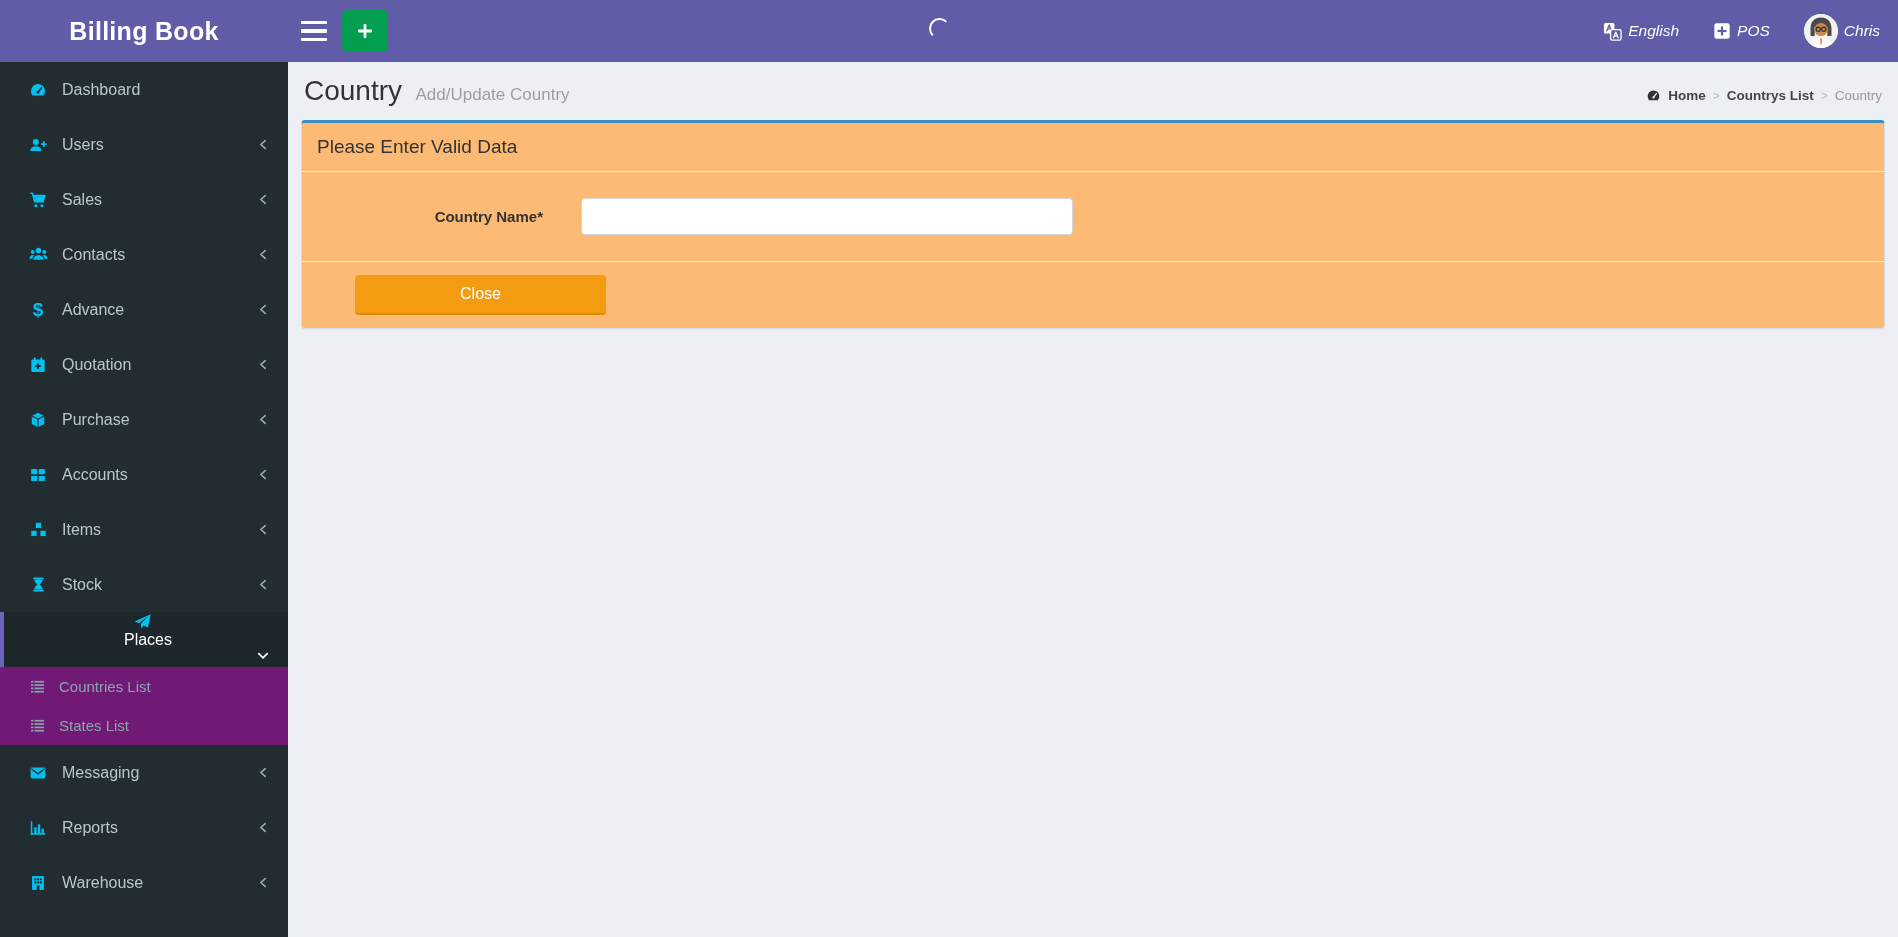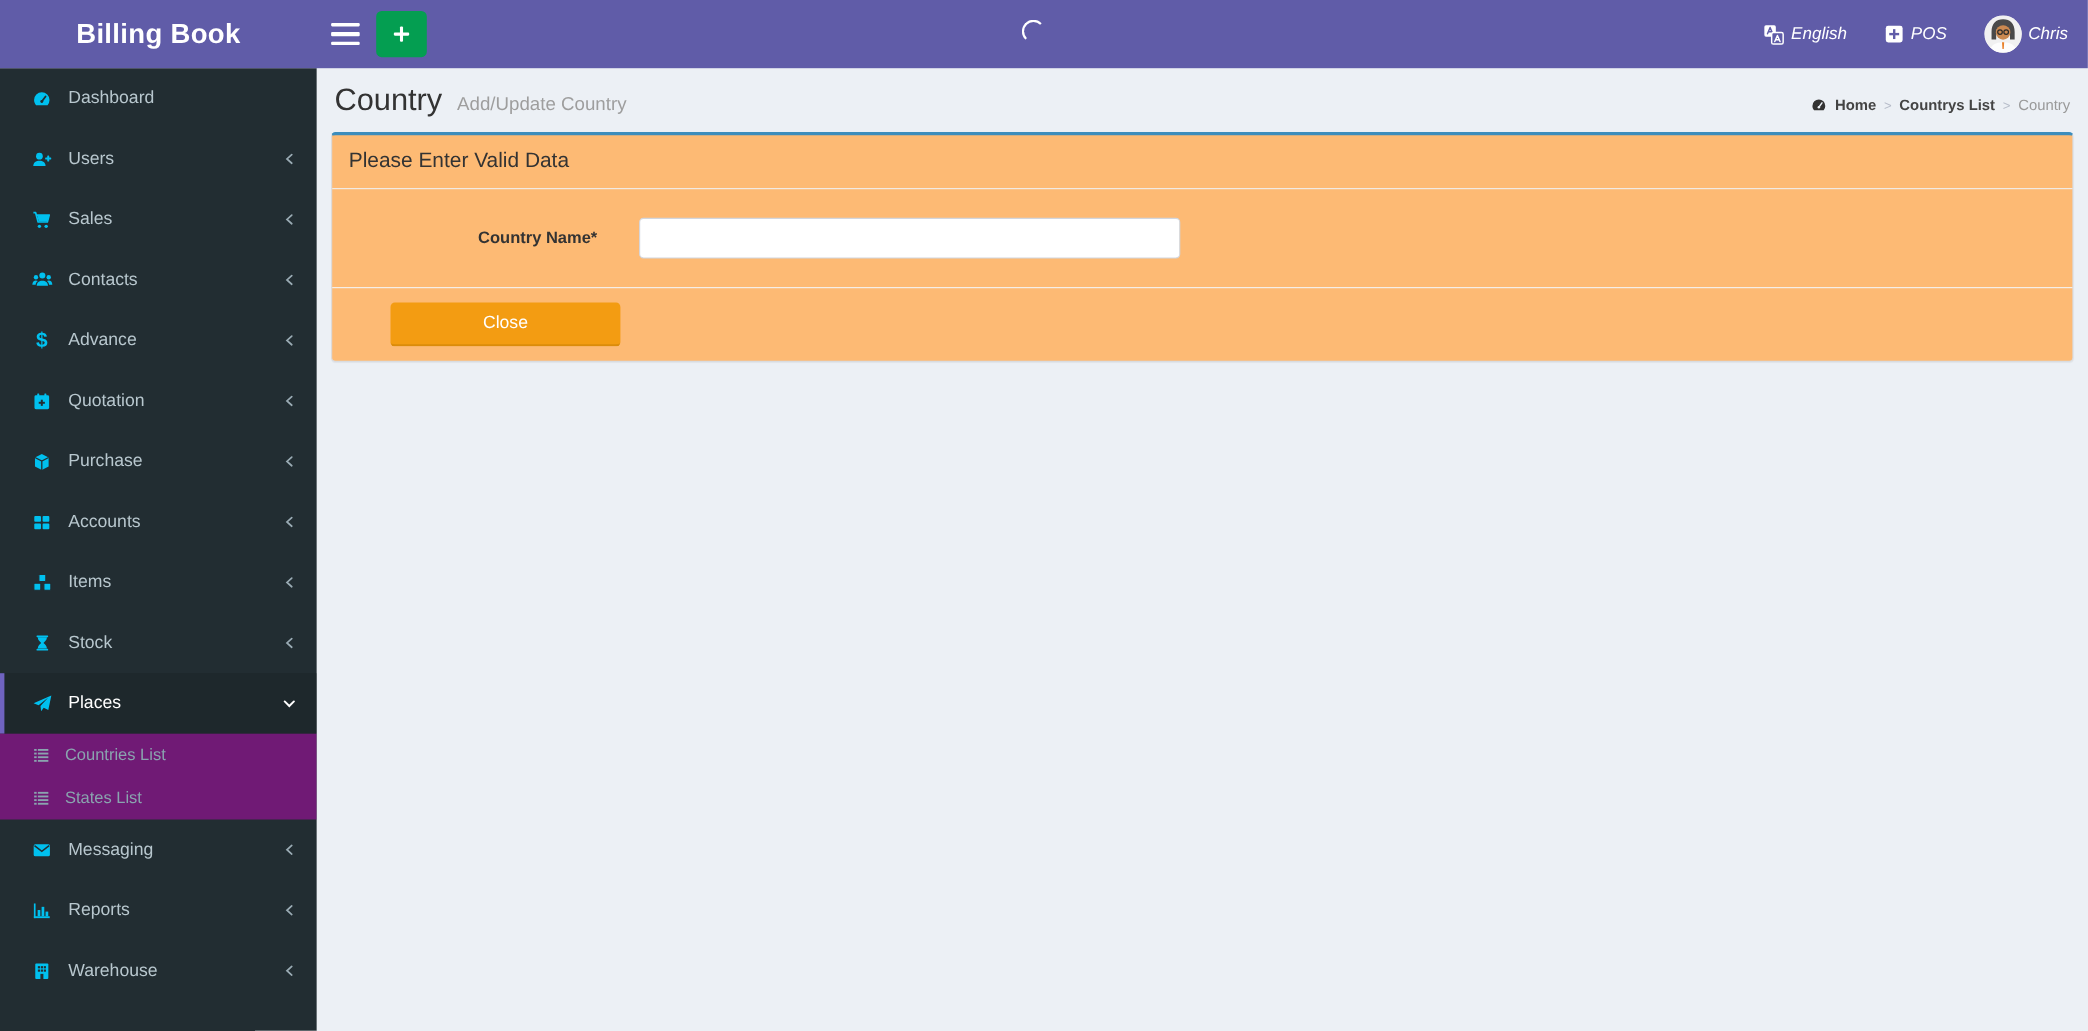--- a/index.html
+++ b/index.html
@@ -26,21 +26,21 @@
   .avatar { width:34px; height:34px; border-radius:50%; overflow:hidden; background:#f2f2f2; flex:0 0 auto; }
 
   
   .sidebar { position:absolute; top:62px; left:0; width:288px; bottom:0;
     background:#222d32; overflow:hidden; }
   .menu { list-style:none; }
   .menu-item { height:55px; display:flex; align-items:center; padding:0 18px 0 22px;
     color:#b8c7ce; font-size:16px; cursor:pointer; border-left:4px solid transparent; }
   .menu-item .mi-icon { width:24px; display:flex; justify-content:center; color:#00c0ef; margin-right:12px; flex:0 0 auto; }
   .menu-item .chev { margin-left:auto; color:#9aabb4; display:flex; }
-  .menu-item.active { background:#1e282c; border-left-color:#6f63c0; color:#fff; }
+  .menu-item.active { background:#1e282c; border-left-color:#6f63c0; color:#fff;flex-direction:column; }
   .menu-item.active .chev { color:#fff; }
   .submenu { list-style:none; background:#701a75; }
   .submenu-item { height:39px; display:flex; align-items:center; padding-left:26px;
     color:#8aa4af; font-size:15px; cursor:pointer; }
   .submenu-item .mi-icon { width:22px; display:flex; justify-content:center; color:#8aa4af; margin-right:11px; }
   .dollar-glyph { font-size:19px; font-weight:bold; color:#00c0ef; line-height:1; }
 
   
   .content { position:absolute; left:288px; top:62px; right:0; bottom:0; background:#ecf0f5; }
   .content-header { position:relative; height:58px; padding:13px 16px 0 16px; }
@@ -60,21 +60,21 @@
   .card-body { padding:26px 15px; }
   .form-row { display:flex; align-items:center; }
   .form-label { width:226px; text-align:right; font-size:15px; font-weight:bold; color:#333; }
   .form-input { margin-left:38px; width:492px; height:37px; border:1px solid #d2d6de;
     border-radius:4px; padding:6px 12px; font-size:15px; color:#333; outline:none;
     font-family:"Liberation Sans", sans-serif; }
   .card-footer { border-top:1px solid #f4f4f4; padding:13px 15px; display:flex; align-items:center; }
   .btn { height:40px; border:none; border-radius:4px; color:#fff; font-size:16px; cursor:pointer;
     font-family:"Liberation Sans", sans-serif; }
   .btn-save { margin-left:545px; width:212px; background:#049e51; border-bottom:2px solid #028a45; }
-  .btn-close { margin-left:38px; width:209px; background:#f39c12; border-bottom:2px solid #db8c0b; }
+  .btn-close { margin-left:38px; width:251px; background:#f39c12; border-bottom:2px solid #db8c0b; }
 
   svg { display:block; }
 </style>
 </head>
 <body>
 
 <div class="topbar">
   <div class="logo">Billing Book</div>
 
   <div class="nav-left">

